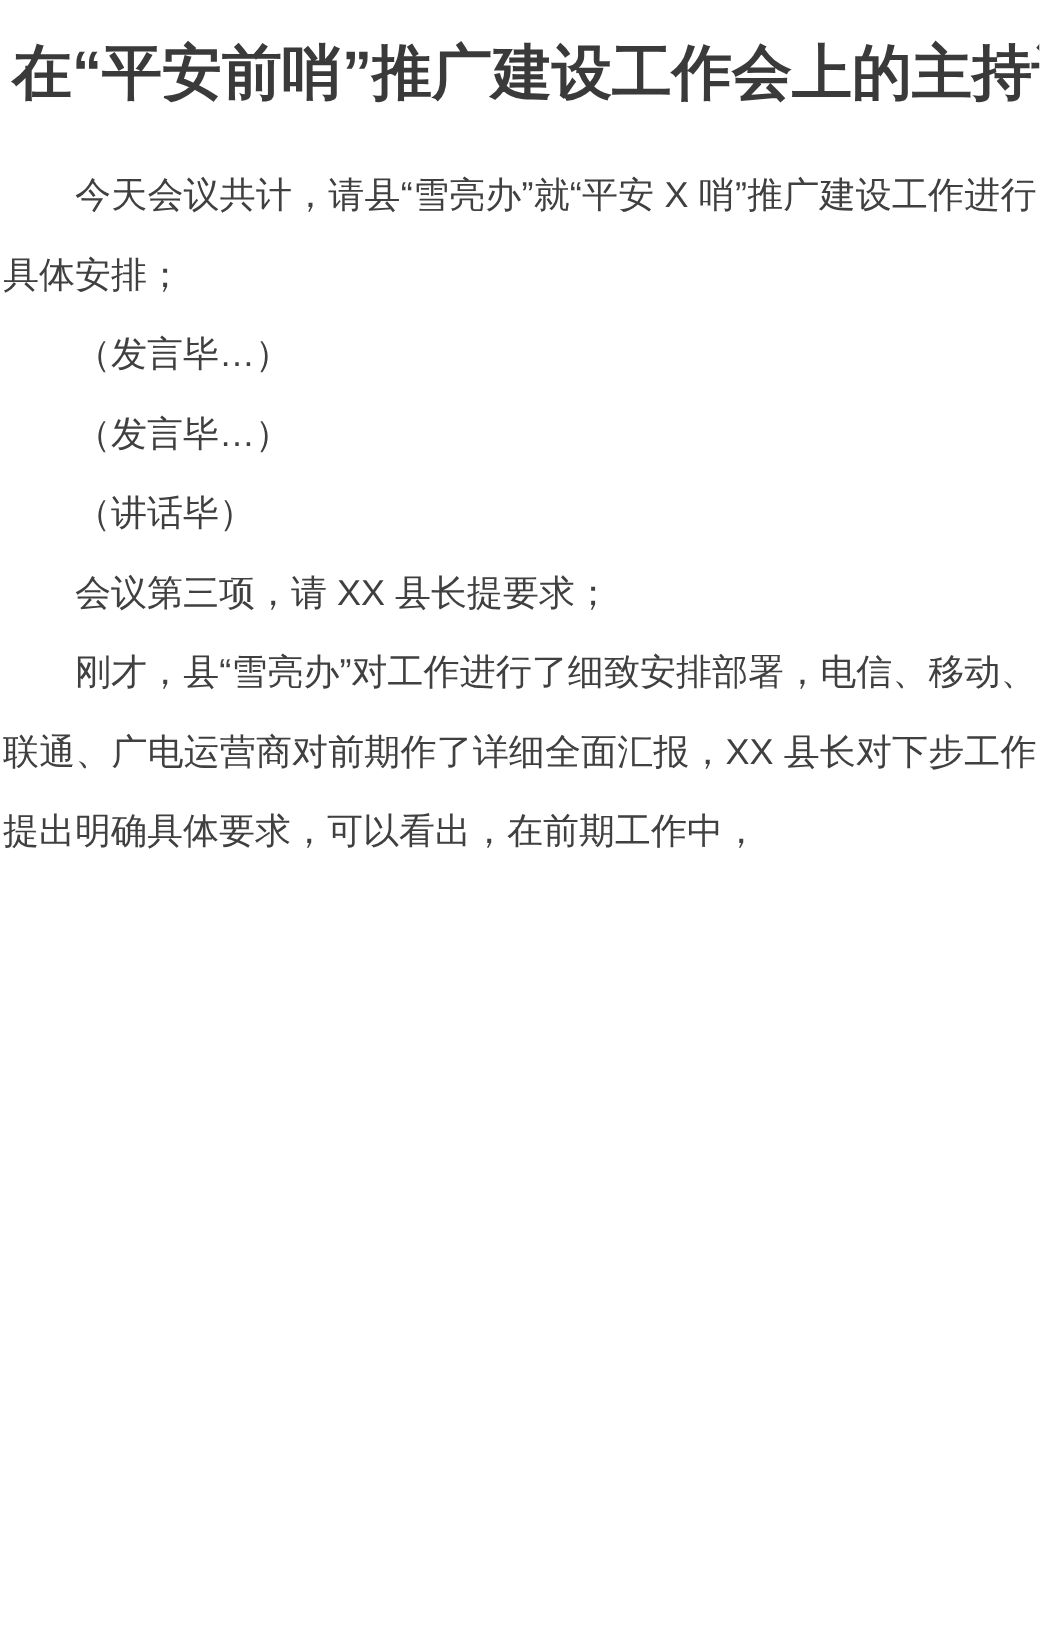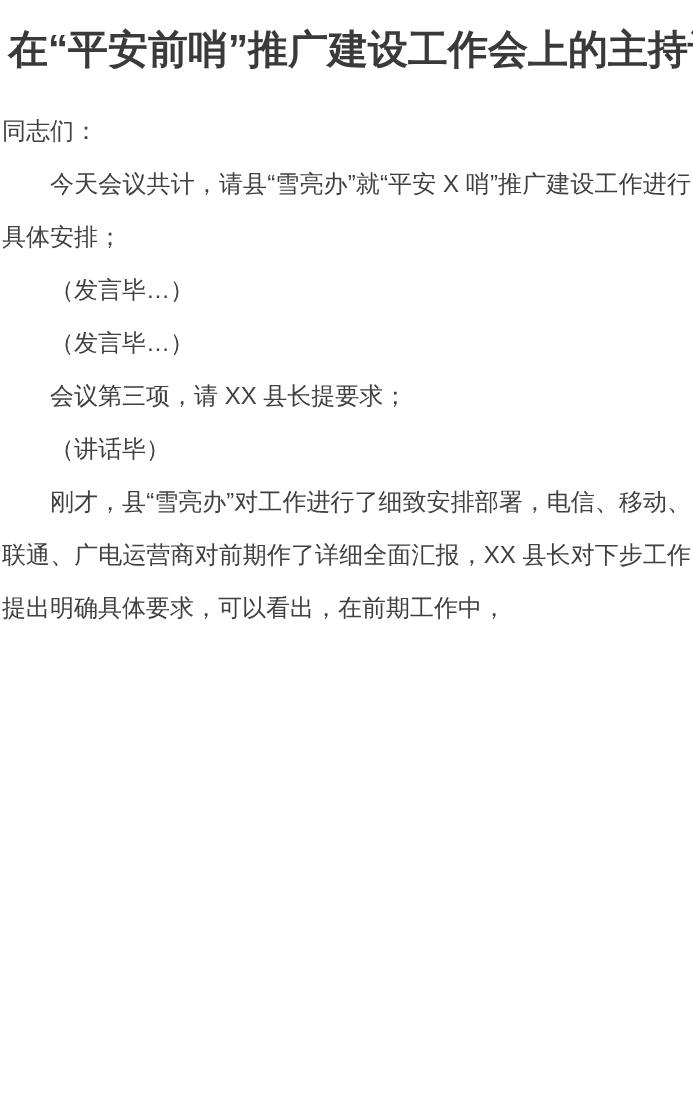--- a/index.html
+++ b/index.html
@@ -43,21 +43,20 @@
     text-indent: 2em;
   }
 </style>
 </head>
 <body>
 
 <div class="page">
   <h1 class="doc-title">在“平安前哨”推广建设工作会上的主持词</h1>
 
   <div class="doc-content">
-    <p>同志们：</p>
     <p class="indent">今天会议共计，请县“雪亮办”就“平安 X 哨”推广建设工作进行具体安排；</p>
     <p class="indent">（发言毕…）</p>
     <p class="indent">（发言毕…）</p>
+    <p class="indent">（讲话毕）</p>
     <p class="indent">会议第三项，请 XX 县长提要求；</p>
-    <p class="indent">（讲话毕）</p>
     <p class="indent">刚才，县“雪亮办”对工作进行了细致安排部署，电信、移动、联通、广电运营商对前期作了详细全面汇报，XX 县长对下步工作提出明确具体要求，可以看出，在前期工作中，</p>
   </div>
 </div>
 
 </body></html>

